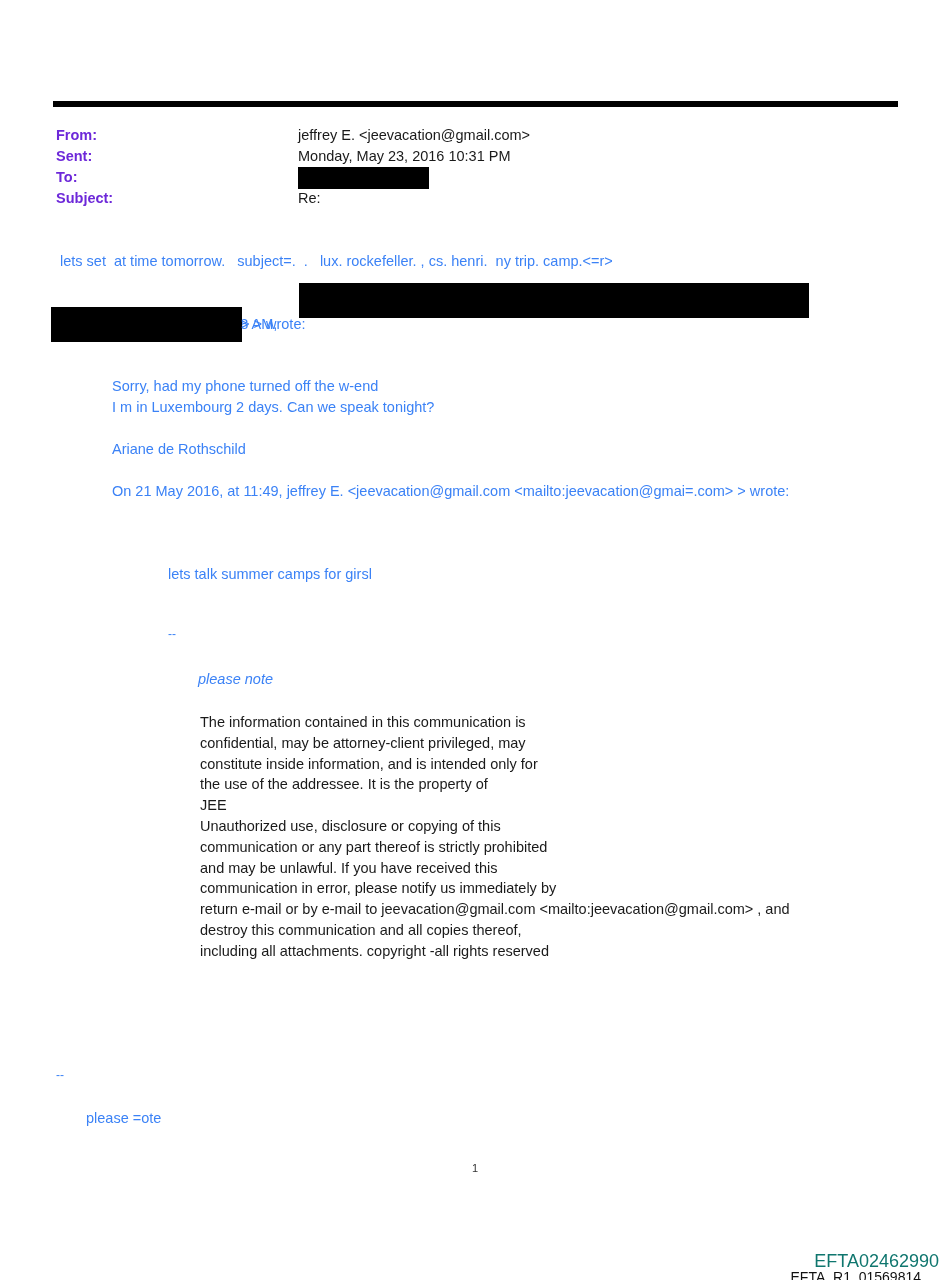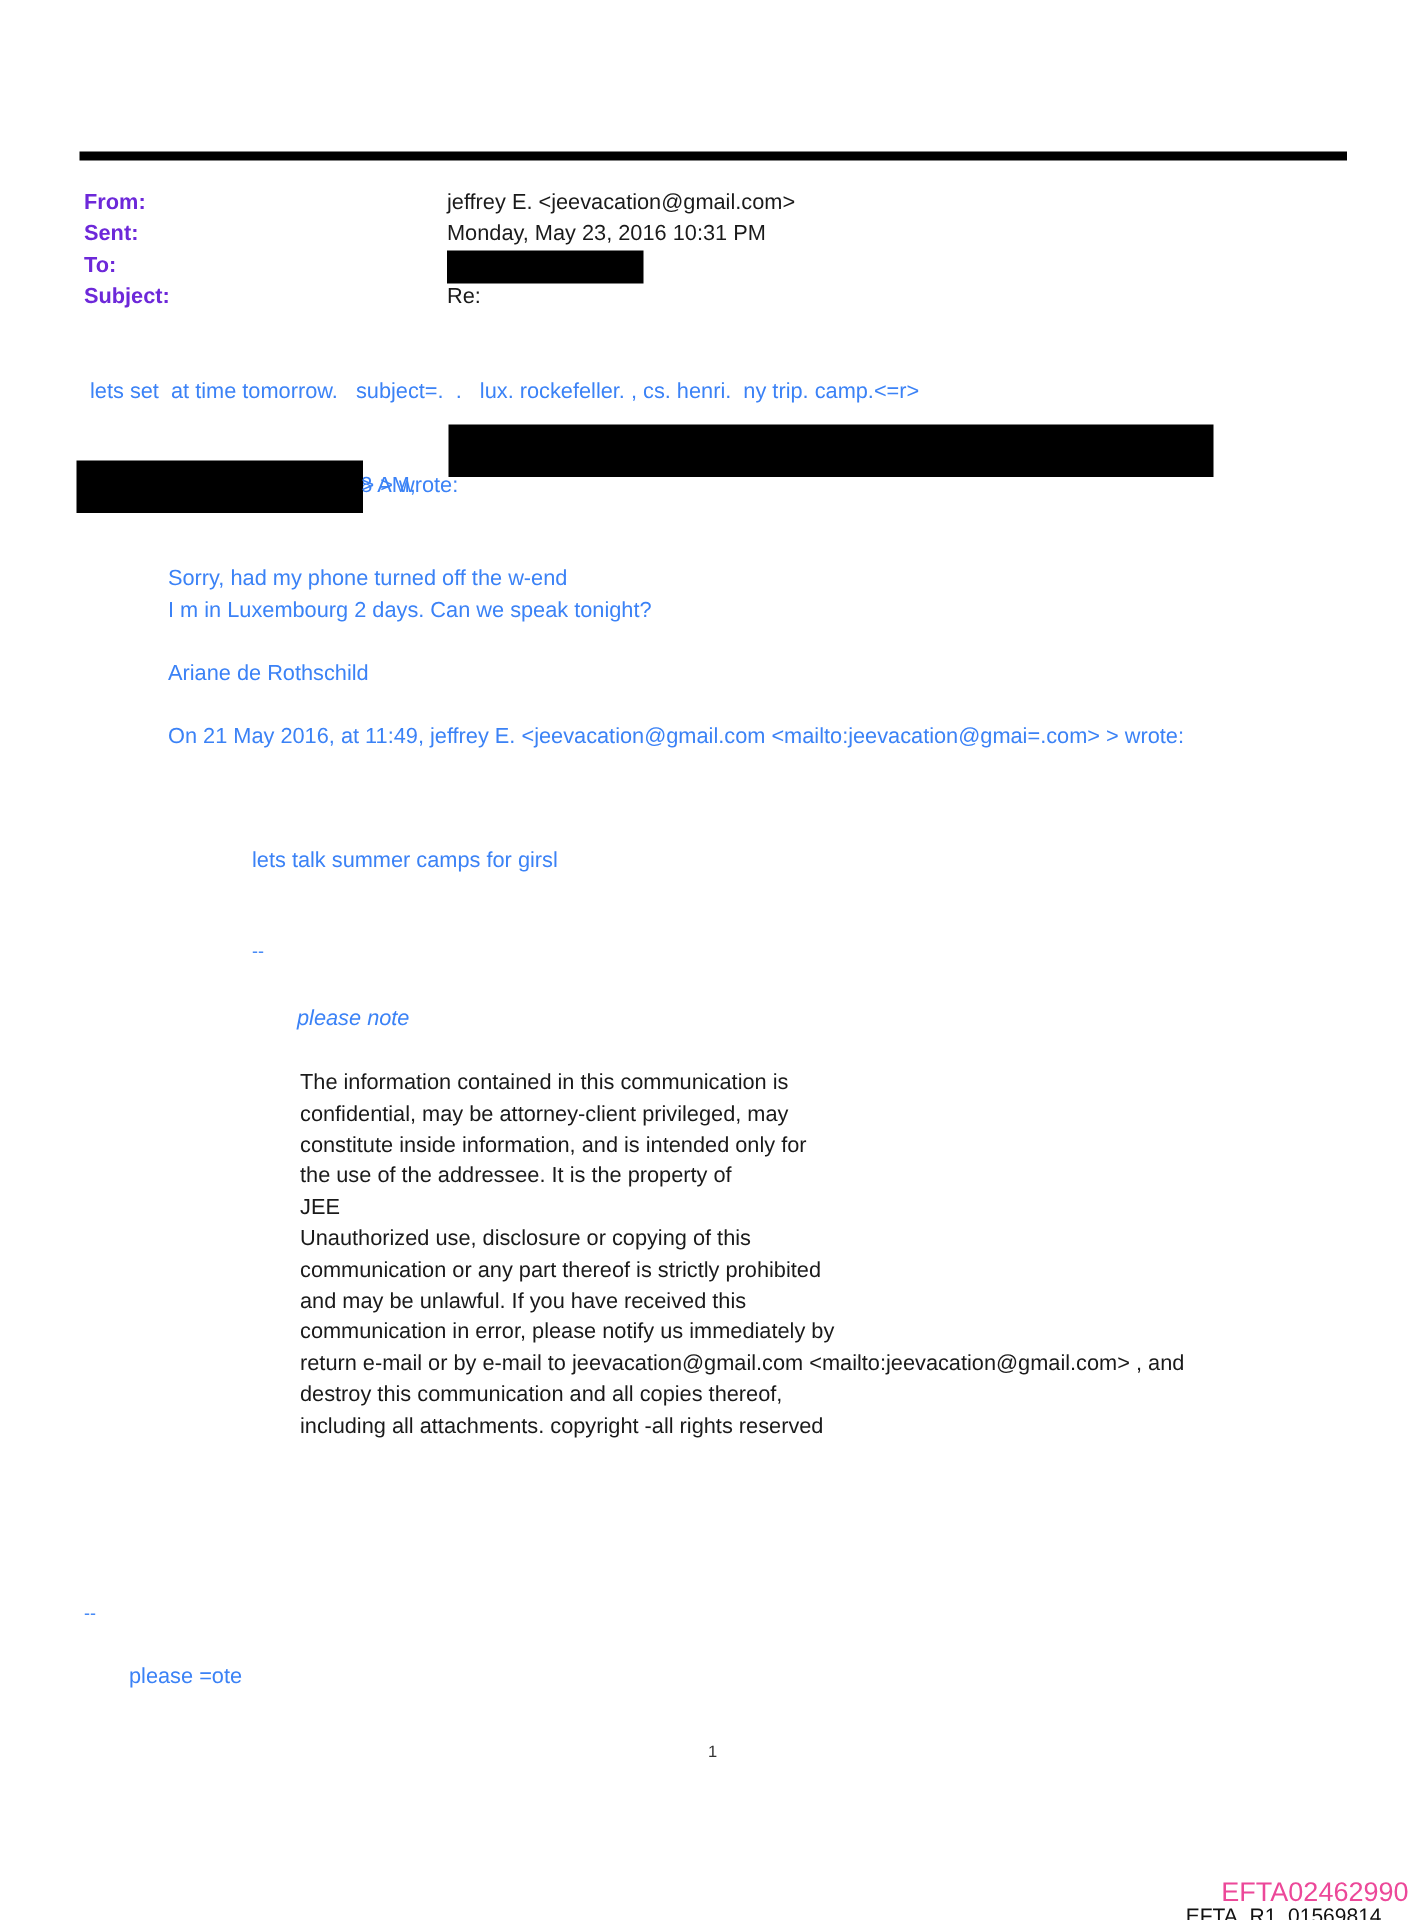--- a/index.html
+++ b/index.html
@@ -69,21 +69,21 @@
     top: 1233px;
     font-size: 14px;
     color: #111;
     margin-top: 36px;
   }
   .bates-2 {
     position: absolute;
     right: 12px;
     top: 1251px;
     font-size: 18px;
-    color: #ec4899;
+    color: #0f766e;
   }
 </style>
 </head>
 <body>
 
 <div>
 
   <div class="top-rule"></div>
 
   <div>

